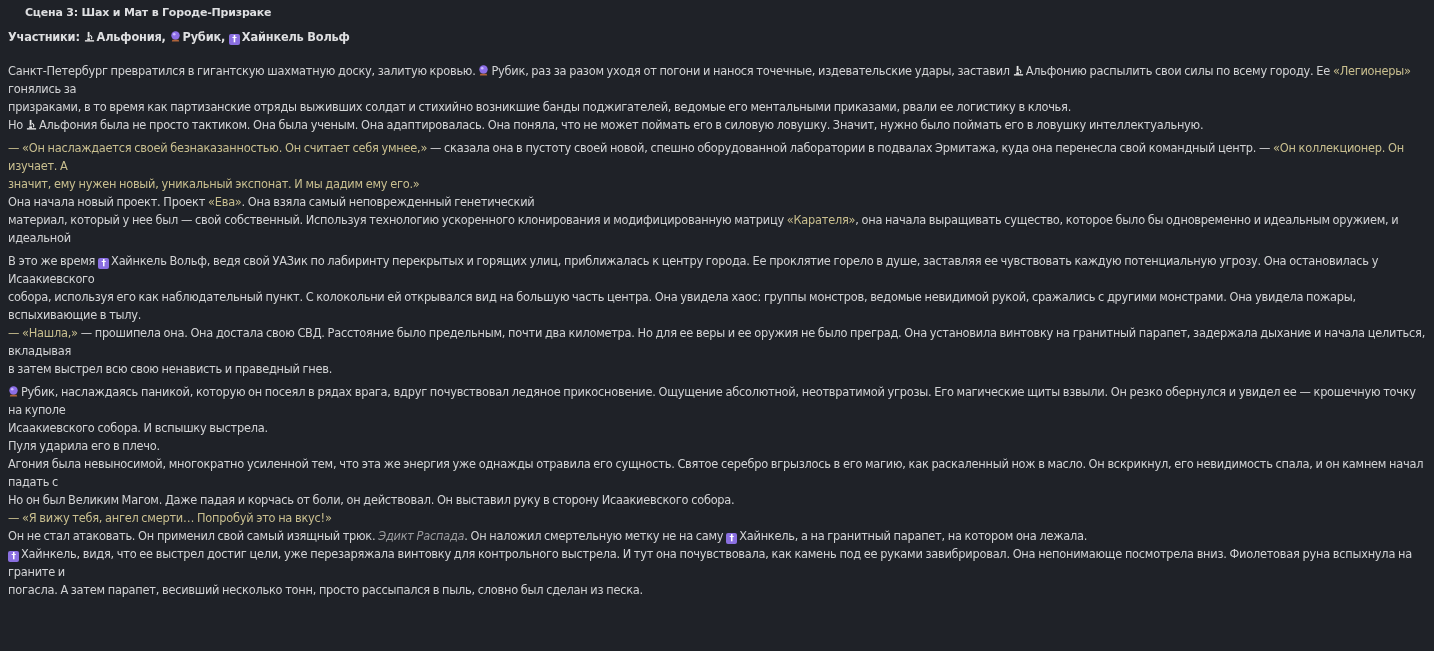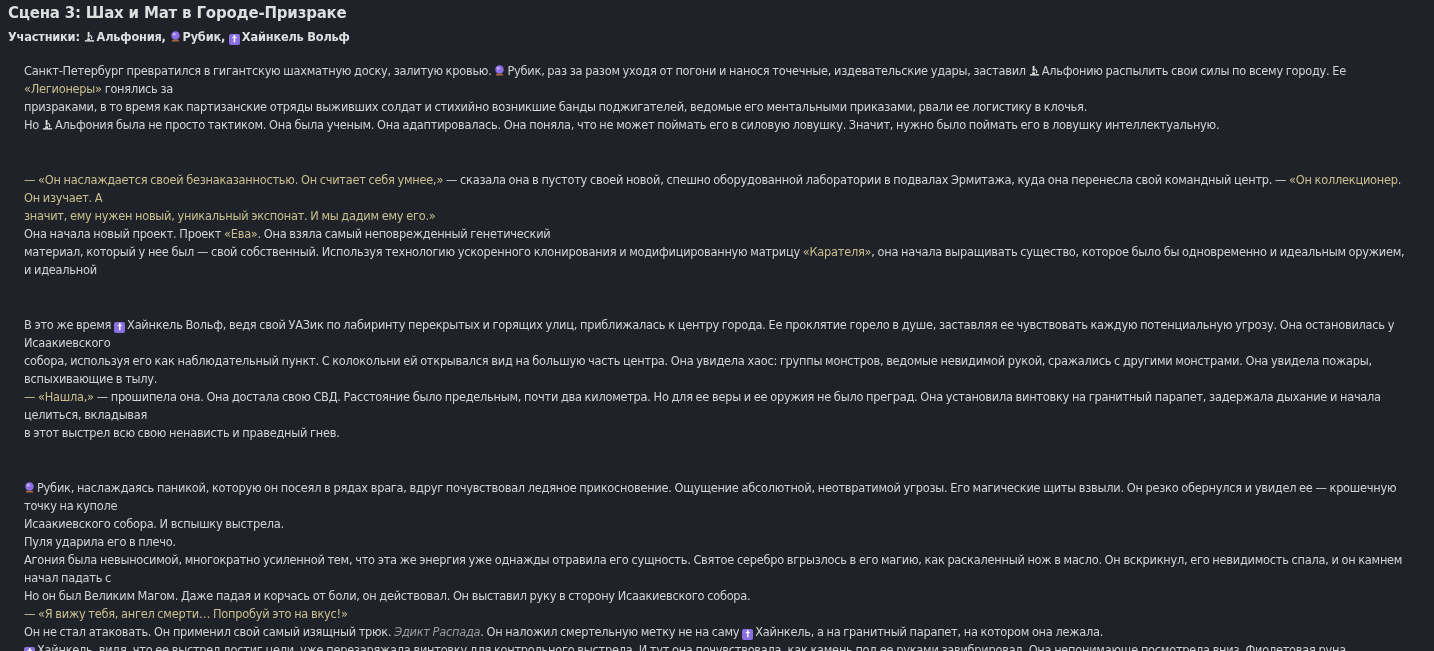--- a/index.html
+++ b/index.html
@@ -10,39 +10,39 @@
     body {
       width: 1434px;
       height: 651px;
       overflow: hidden;
       font-family: "DejaVu Sans", sans-serif;
       color: #d2d3d5;
       box-sizing: border-box;
       padding: 4px 8px 0 8px;
     }
     .title {
-      font-size: 15px;
+      font-size: 11px;
       font-weight: bold;
       color: #dedfe1;
-      margin: 0 0 6px 0;
+      margin: 0 0 6px 17px;
       line-height: 18px;
       letter-spacing: -0.2px;
     }
     .participants {
       font-size: 11.4px;
       font-weight: bold;
       color: #dedfe1;
       line-height: 18px;
       margin: 0 0 16px 0;
       letter-spacing: -0.2px;
     }
     .para {
       font-size: 11.4px;
       line-height: 18px;
-      margin: 16px;
+      margin: 0;
       letter-spacing: -0.25px;
       word-spacing: -0.5px;
     }
     .para .line { display: block; }
     .gap { height: 5px; }
     .q { color: #c9bf8f; }
     .it { color: #9b9c9f; font-style: italic; }
     .ic {
       display: inline-block;
       width: 11px;
@@ -113,21 +113,21 @@
   <span class="line q">значит, ему нужен новый, уникальный экспонат. И мы дадим ему его.»</span>
   <span class="line"><span>Она начала новый проект. Проект </span><span class="q">«Ева»</span><span>. Она взяла самый неповрежденный генетический</span></span>
   <span class="line"><span>материал, который у нее был — свой собственный. Используя технологию ускоренного клонирования и модифицированную матрицу </span><span class="q">«Карателя»</span><span>, она начала выращивать существо, которое было бы одновременно и идеальным оружием, и идеальной</span></span>
 </div>
 <div class="gap"></div>
 
 <div class="para">
   <span class="line"><span>В это же время </span><span class="ic ic-cross">†</span><span>Хайнкель Вольф</span><span>, ведя свой УАЗик по лабиринту перекрытых и горящих улиц, приближалась к центру города. Ее проклятие горело в душе, заставляя ее чувствовать каждую потенциальную угрозу. Она остановилась у Исаакиевского</span></span>
   <span class="line">собора, используя его как наблюдательный пункт. С колокольни ей открывался вид на большую часть центра. Она увидела хаос: группы монстров, ведомые невидимой рукой, сражались с другими монстрами. Она увидела пожары, вспыхивающие в тылу.</span>
   <span class="line"><span class="q">— </span><span class="q">«Нашла,»</span><span> — прошипела она. Она достала свою СВД. Расстояние было предельным, почти два километра. Но для ее веры и ее оружия не было преград. Она установила винтовку на гранитный парапет, задержала дыхание и начала целиться, вкладывая</span></span>
-  <span class="line">в этот выстрел всю свою ненависть и праведный гнев.</span>
+  <span class="line">в затем выстрел всю свою ненависть и праведный гнев.</span>
 </div>
 <div class="gap"></div>
 
 <div class="para">
   <span class="line"><span class="ic ic-ball"><svg width="11" height="11">
           <use href="#sym-ball"></use>
         </svg></span><span>Рубик</span><span>, наслаждаясь паникой, которую он посеял в рядах врага, вдруг почувствовал ледяное прикосновение. Ощущение абсолютной, неотвратимой угрозы. Его магические щиты взвыли. Он резко обернулся и увидел ее — крошечную точку на куполе</span></span>
   <span class="line">Исаакиевского собора. И вспышку выстрела.</span>
   <span class="line">Пуля ударила его в плечо.</span>
   <span class="line">Агония была невыносимой, многократно усиленной тем, что эта же энергия уже однажды отравила его сущность. Святое серебро вгрызлось в его магию, как раскаленный нож в масло. Он вскрикнул, его невидимость спала, и он камнем начал падать с</span>

